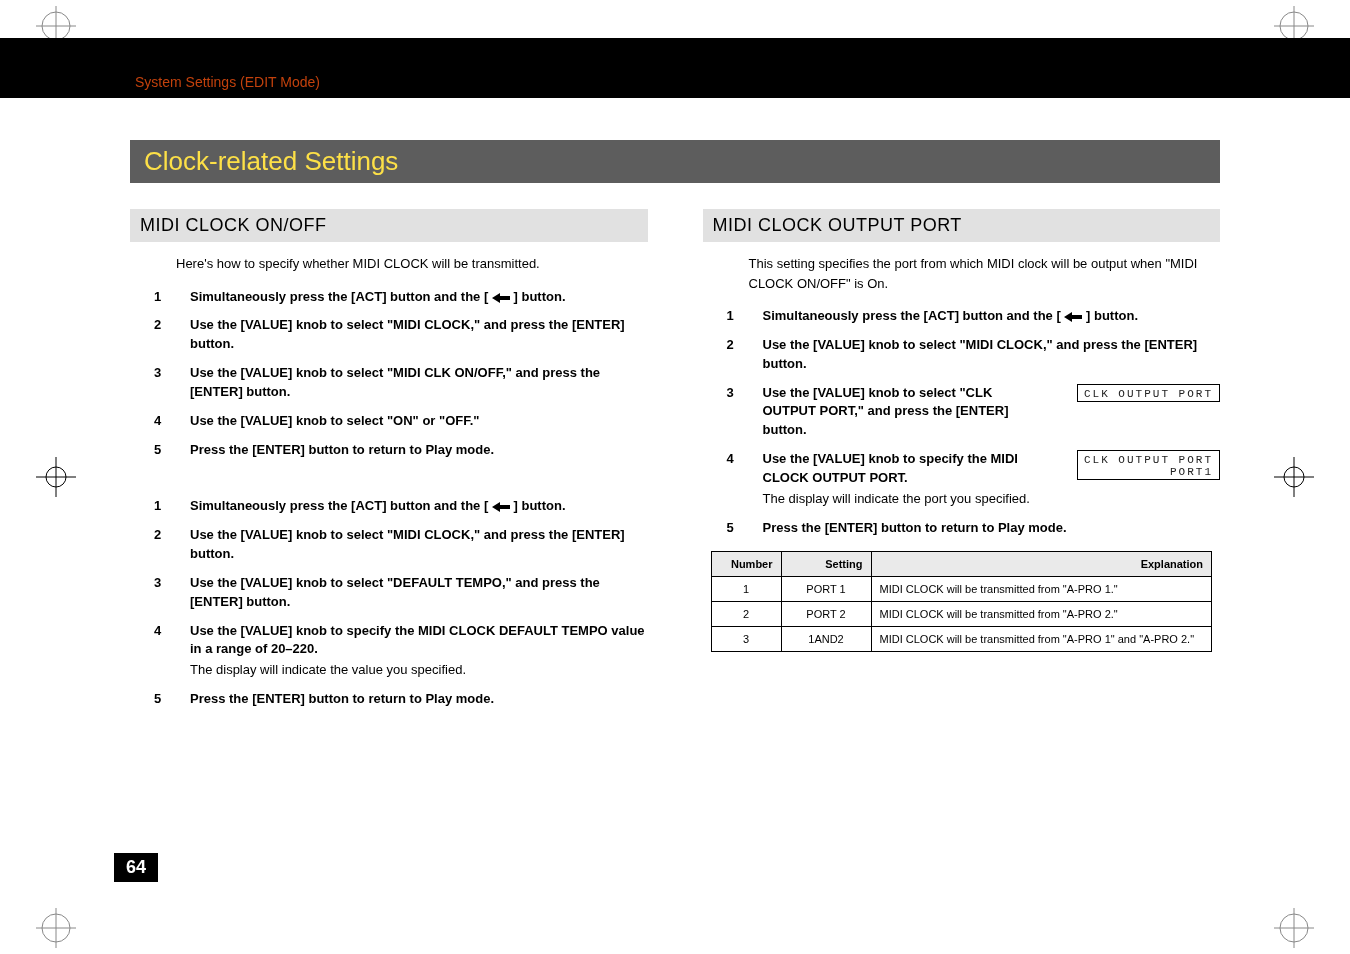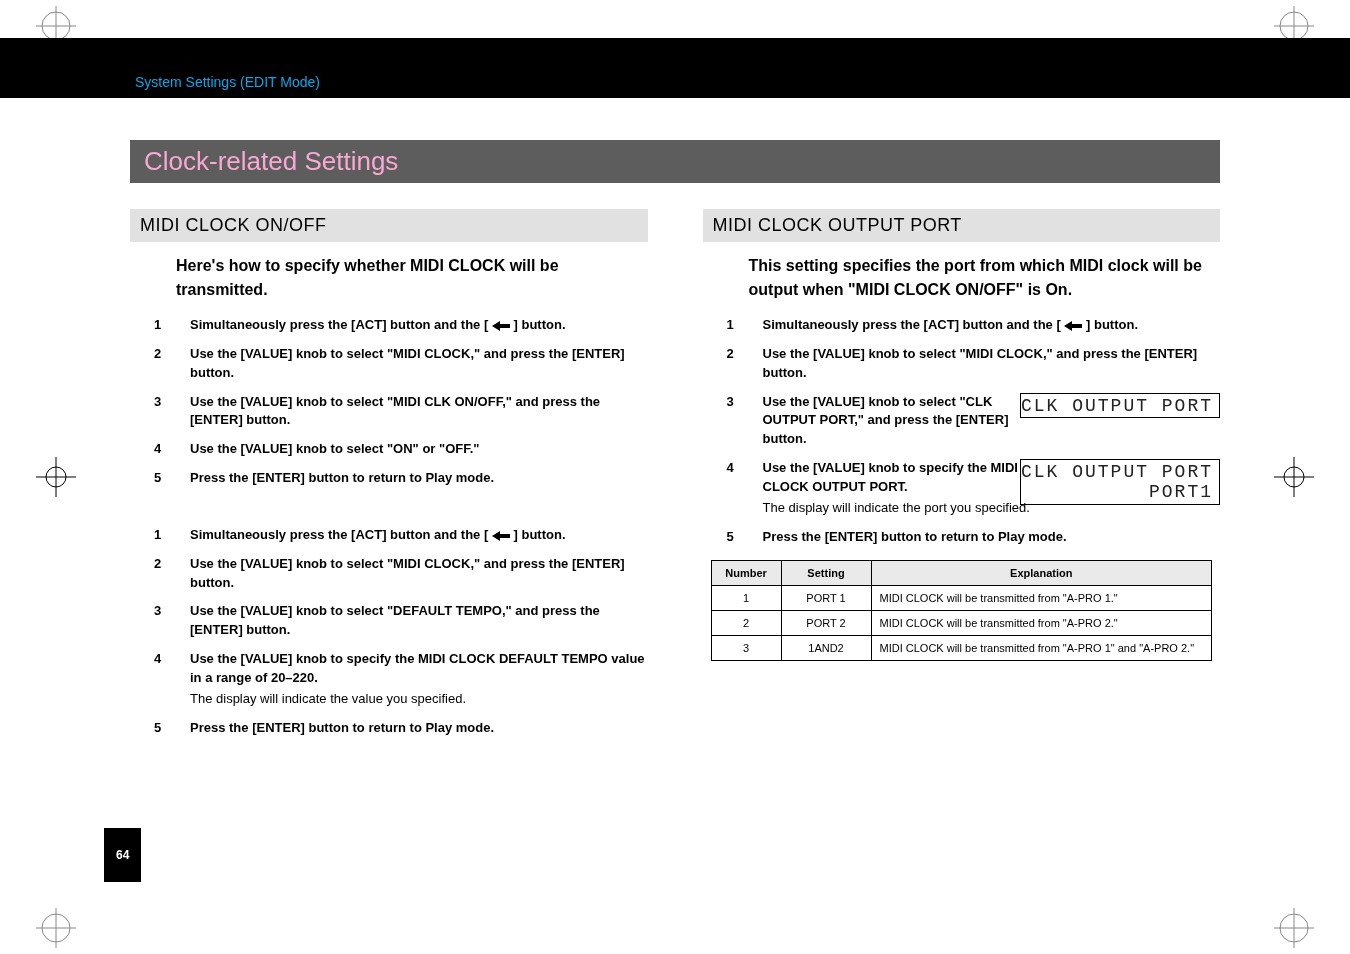--- a/index.html
+++ b/index.html
@@ -10,52 +10,52 @@
   .reg { position: absolute; }
   .reg svg { display: block; }
   .reg.tl { top: 6px; left: 36px; }
   .reg.tr { top: 6px; right: 36px; }
   .reg.bl { bottom: 6px; left: 36px; }
   .reg.br { bottom: 6px; right: 36px; }
   .ring-ml { top: 50%; left: 36px; transform: translateY(-50%); }
   .ring-mr { top: 50%; right: 36px; transform: translateY(-50%); }
 
   
-  .black-band { position: absolute; left: 0; right: 0; top: 38px; height: 60px; background: #000; color: #0ea5e9; }
+  .black-band { position: absolute; left: 0; right: 0; top: 38px; height: 60px; background: #000; color: #c2410c; }
   .black-band .crumb { position:absolute; left:135px; bottom:8px; font-size:14px; }
 
   
   .content { position:absolute; left:130px; right:130px; top:140px; bottom:90px; }
 
-  .title-bar { background:#5d5d5d; color:#f9a8d4; font-size:26px; font-weight:400; padding:6px 14px; margin-bottom:26px; }
+  .title-bar { background:#5d5d5d; color:#fde047; font-size:26px; font-weight:400; padding:6px 14px; margin-bottom:26px; }
 
   .columns { display:flex; gap:55px; }
   .col { flex:1 1 0; min-width:0; }
 
   .section-head { background:#e1e1e1; font-size:18px; font-weight:400; padding:6px 10px; margin-bottom:12px; letter-spacing:.5px; }
 
-  .intro { font-size:16px; line-height:1.5; margin: 0 0 14px 46px; font-weight: bold; }
+  .intro { font-size:13px; line-height:1.5; margin: 0 0 14px 46px; }
 
   ol.steps { list-style:none; counter-reset:step; margin-left:12px; }
   ol.steps > li { counter-increment:step; position:relative; padding-left:48px; margin-bottom:10px; font-size:13px; line-height:1.45; }
   ol.steps > li:before { content:counter(step); position:absolute; left:12px; top:0; font-weight:700; font-size:13px; }
   ol.steps > li .bold { font-weight:700; }
   ol.steps > li .note { font-weight:400; display:block; margin-top:2px; }
 
   .step-with-display { position:relative; padding-right:180px; }
-  .lcd { position:absolute; right:0; top:0; border:1px solid #000; font-family:"OCR A Extended","Courier New",monospace; letter-spacing:2px; font-size:18px; padding:3px 6px 1px 0; line-height:1.1; color:#222; white-space:pre; }
+  .lcd { position:absolute; right:0; top:0; border:1px solid #000; font-family:"OCR A Extended","Courier New",monospace; letter-spacing:2px; font-size:11px; padding:3px 6px 1px 6px; line-height:1.1; color:#222; white-space:pre; }
 
   table.port-table { border-collapse:collapse; width:100%; margin-top:14px; font-size:11px; }
   table.port-table th, table.port-table td { border:1px solid #000; padding:6px 8px; text-align:left; }
-  table.port-table th { background:#eaeaea; font-weight:700; text-align:center; }
+  table.port-table th { background:#eaeaea; font-weight:700; text-align:right; }
   table.port-table td.num { text-align:center; width:70px; }
   table.port-table td.set { text-align:center; width:90px; }
   .table-wrap { margin-left:8px; margin-right:8px; }
 
-  .page-num { position:absolute; left:104px; bottom:72px; background:#000; color:#fff; font-weight:700; font-size:12px; padding:20px 12px; }
+  .page-num { position:absolute; left:114px; bottom:72px; background:#000; color:#fff; font-weight:700; font-size:18px; padding:4px 12px; }
 
   .sec-gap { height:28px; }
 
   .arrow-svg { vertical-align:-2px; }
 </style>
 </head>
 <body>
 
 <div class="page">
 

